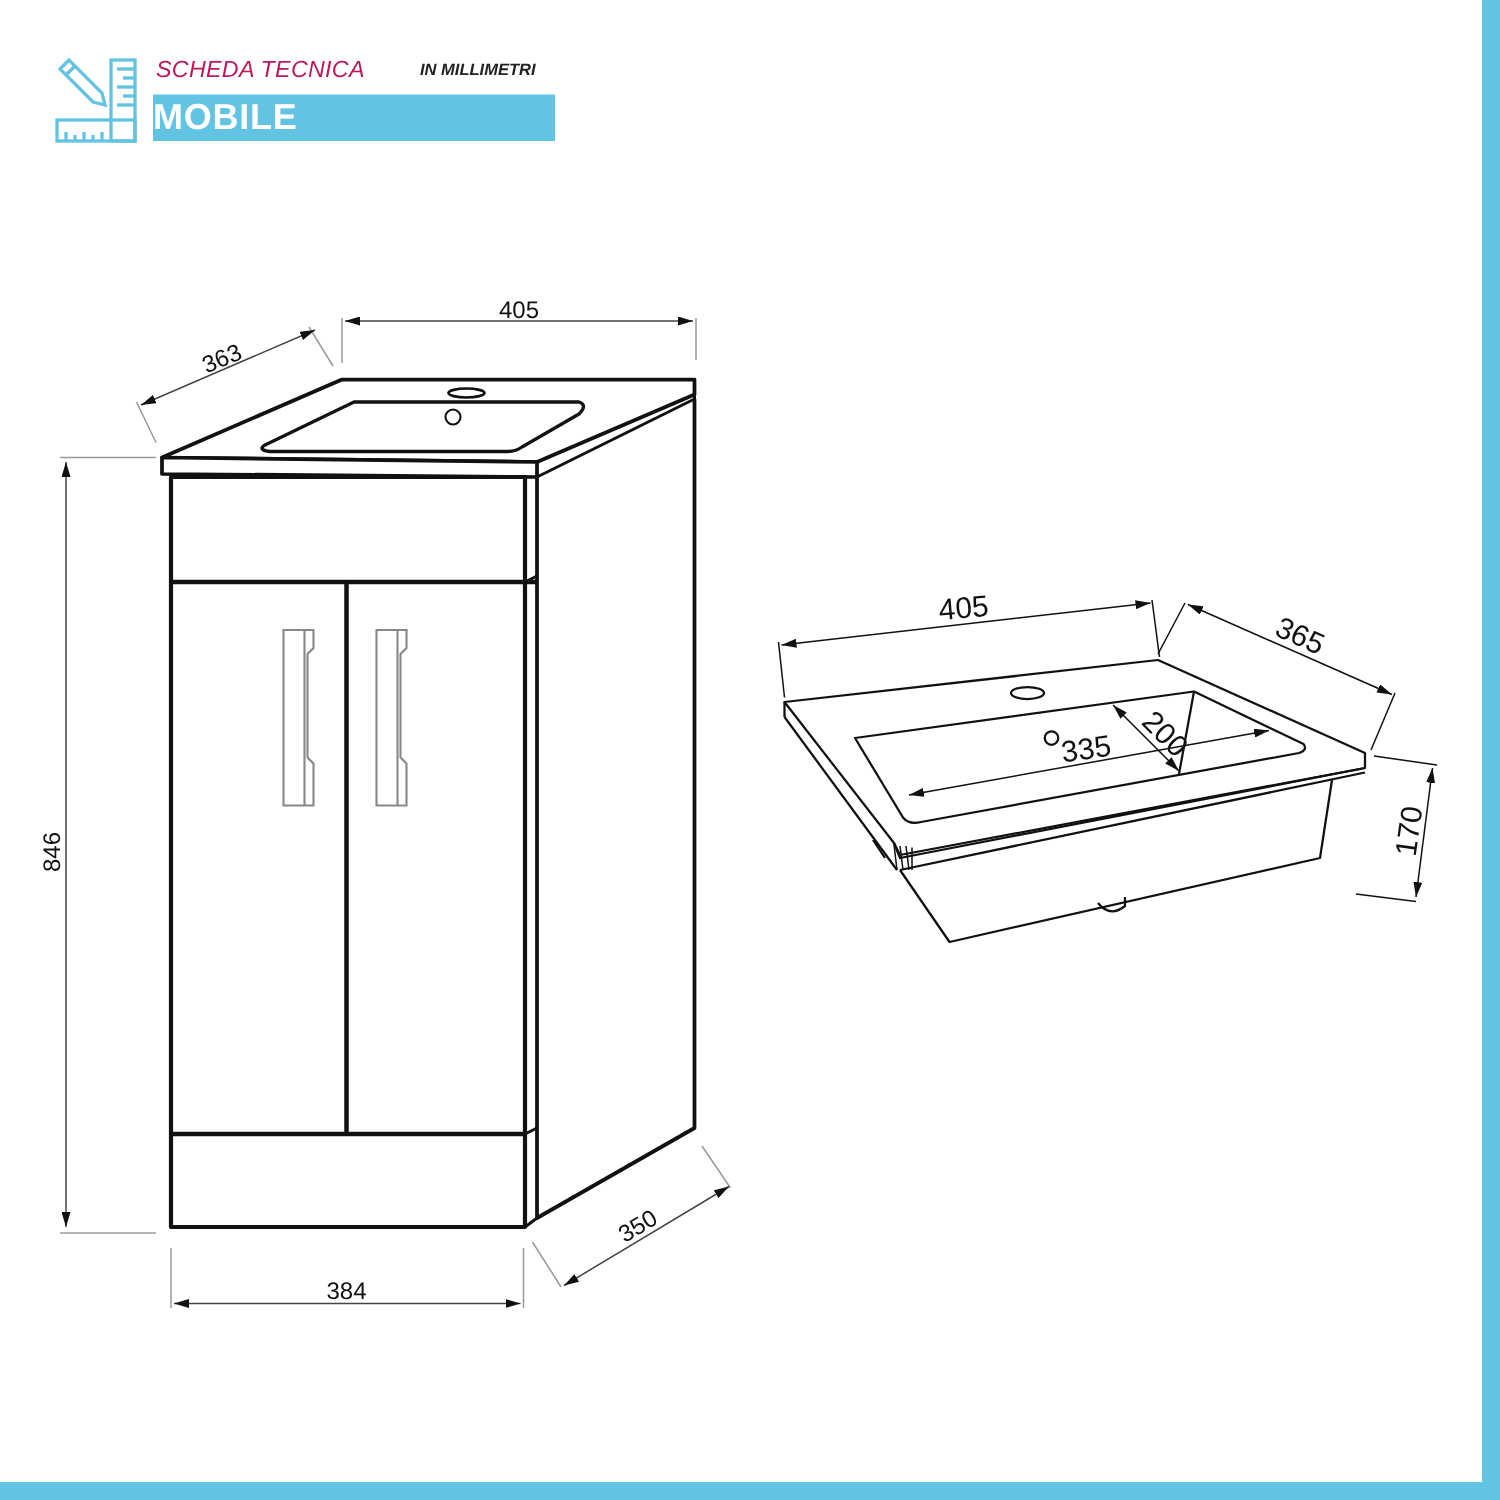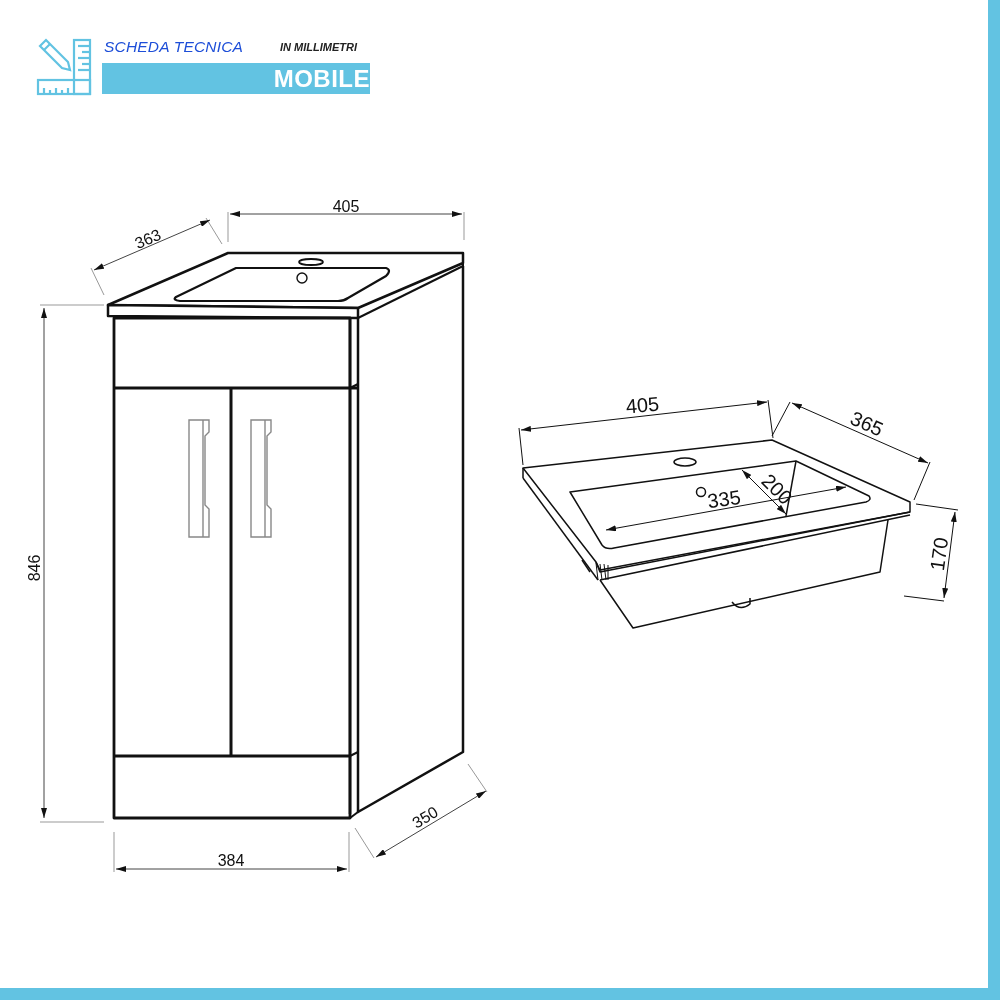--- a/index.html
+++ b/index.html
@@ -1,22 +1,22 @@
 <!DOCTYPE html>
 <html><head>
   <meta charset="utf-8">
   <style>
     html, body { margin:0; padding:0; }
     body { width:1000px; height:1000px; background:#ffffff; position:relative; overflow:hidden; font-family:"Liberation Sans", sans-serif; }
     .frame-right { position:absolute; right:0; top:0; width:12px; height:1000px; background:#62c3e2; }
     .frame-bottom { position:absolute; left:0; bottom:0; width:1000px; height:12px; background:#62c3e2; }
     .header { position:absolute; left:36px; top:36px; }
-    .title { position:absolute; left:104px; top:38px; font-size:15.5px; font-style:italic; color:#1d4ed8; white-space:nowrap; letter-spacing:0.2px; }
+    .title { position:absolute; left:104px; top:38px; font-size:15.5px; font-style:italic; color:#be185d; white-space:nowrap; letter-spacing:0.2px; }
     .subtitle { position:absolute; left:280px; top:41px; font-size:11px; font-style:italic; color:#222; white-space:nowrap;font-weight:bold; }
-    .banner { position:absolute; left:102px; top:63px; width:268px; height:31px; background:#62c3e2; color:#fff; font-weight:bold; font-size:24px; text-align:right; line-height:32px; letter-spacing:0.5px; }
+    .banner { position:absolute; left:102px; top:63px; width:268px; height:31px; background:#62c3e2; color:#fff; font-weight:bold; font-size:24px; text-align:left; line-height:32px; letter-spacing:0.5px; }
     svg.drawing { position:absolute; left:0; top:0; }
     .dim { font-family:"Liberation Sans", sans-serif; font-size:16px; fill:#111; }
     .dim-big { font-family:"Liberation Sans", sans-serif; font-size:20px; fill:#111; }
   </style>
 </head>
 <body>
 
 <div class="frame-right"></div>
 <div class="frame-bottom"></div>
 

